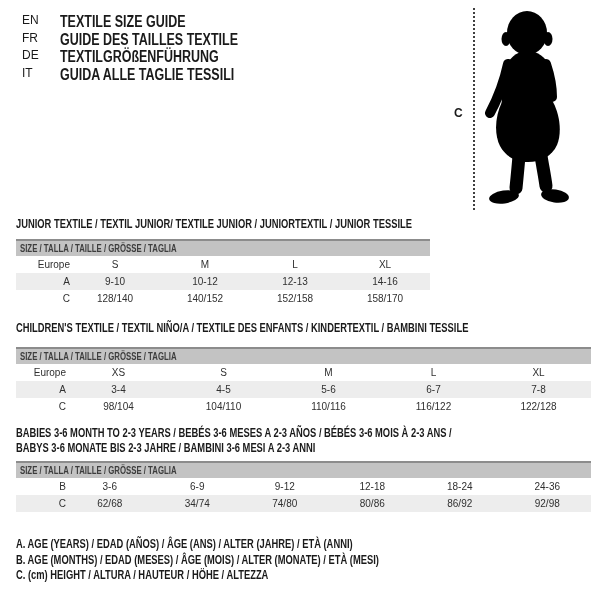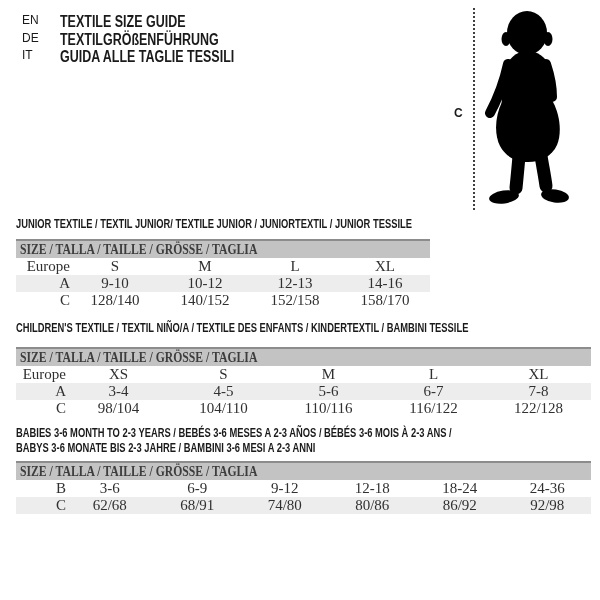--- a/index.html
+++ b/index.html
@@ -22,21 +22,21 @@
   svg.baby { position:absolute; left:481px; top:8px; }
   svg.baby .solid { fill:#000; }
   svg.baby .limb  { stroke:#000; stroke-linecap:round; fill:none; }
 
   
   .sec-title { position:absolute; font-weight:bold; font-size:12px; white-space:nowrap;
                transform:scaleX(0.78); transform-origin:0 0; line-height:15px; }
 
   
   table.size-table { position:absolute; border-collapse:collapse; table-layout:fixed;
-                     font-size:15px; color:#303030;font-family:Liberation Serif, serif; }
+                     font-size:10px; color:#303030; }
   .t1 { left:16px; top:239px; width:414px; }
   .t2 { left:16px; top:347px; width:575px; }
   .t3 { left:16px; top:461px; width:575px; }
   table.size-table td { padding:0; height:17px; text-align:center; vertical-align:middle; }
   table.size-table td.lbl { text-align:right; padding-left:3px; }
   tr.bar td { background:#c3c3c3; border-top:2px solid #8c8c8c; height:15px;
               text-align:left; font-weight:bold; color:#3d3d3d; padding-left:4px; }
   tr.shaded td { background:#ededed; }
 
   
@@ -46,20 +46,24 @@
 </style>
 </head>
 <body>
 
 <div class="page">
 
   <div class="lang-block">
     <div class="lang-row">
       <span class="lang-code">EN</span>
       <span class="lang-label"><span class="cond">TEXTILE SIZE GUIDE</span></span>
+    </div>
+    <div class="lang-row">
+      <span class="lang-code">FR</span>
+      <span class="lang-label"><span class="cond">GUIDE DES TAILLES TEXTILE</span></span>
     </div>
     <div class="lang-row">
       <span class="lang-code">DE</span>
       <span class="lang-label"><span class="cond">TEXTILGRÖßENFÜHRUNG</span></span>
     </div>
     <div class="lang-row">
       <span class="lang-code">IT</span>
       <span class="lang-label"><span class="cond">GUIDA ALLE TAGLIE TESSILI</span></span>
     </div>
   </div>
@@ -181,23 +185,28 @@
         <td>3-6</td>
         <td>6-9</td>
         <td>9-12</td>
         <td>12-18</td>
         <td>18-24</td>
         <td>24-36</td>
       </tr>
       <tr class="shaded">
         <td class="lbl">C</td>
         <td>62/68</td>
-        <td>68/91</td>
+        <td>34/74</td>
         <td>74/80</td>
         <td>80/86</td>
         <td>86/92</td>
         <td>92/98</td>
       </tr>
     </tbody>
   </table>
 
+  <div class="footnotes">
+    <div class="footnote-line">A. AGE (YEARS) / EDAD (AÑOS) / ÂGE (ANS) / ALTER (JAHRE) / ETÀ (ANNI)</div>
+    <div class="footnote-line">B. AGE (MONTHS) / EDAD (MESES) / ÂGE (MOIS) / ALTER (MONATE) / ETÀ (MESI)</div>
+    <div class="footnote-line">C. (cm) HEIGHT / ALTURA / HAUTEUR / HÖHE / ALTEZZA</div>
+  </div>
 
 </div>
 
 </body></html>

